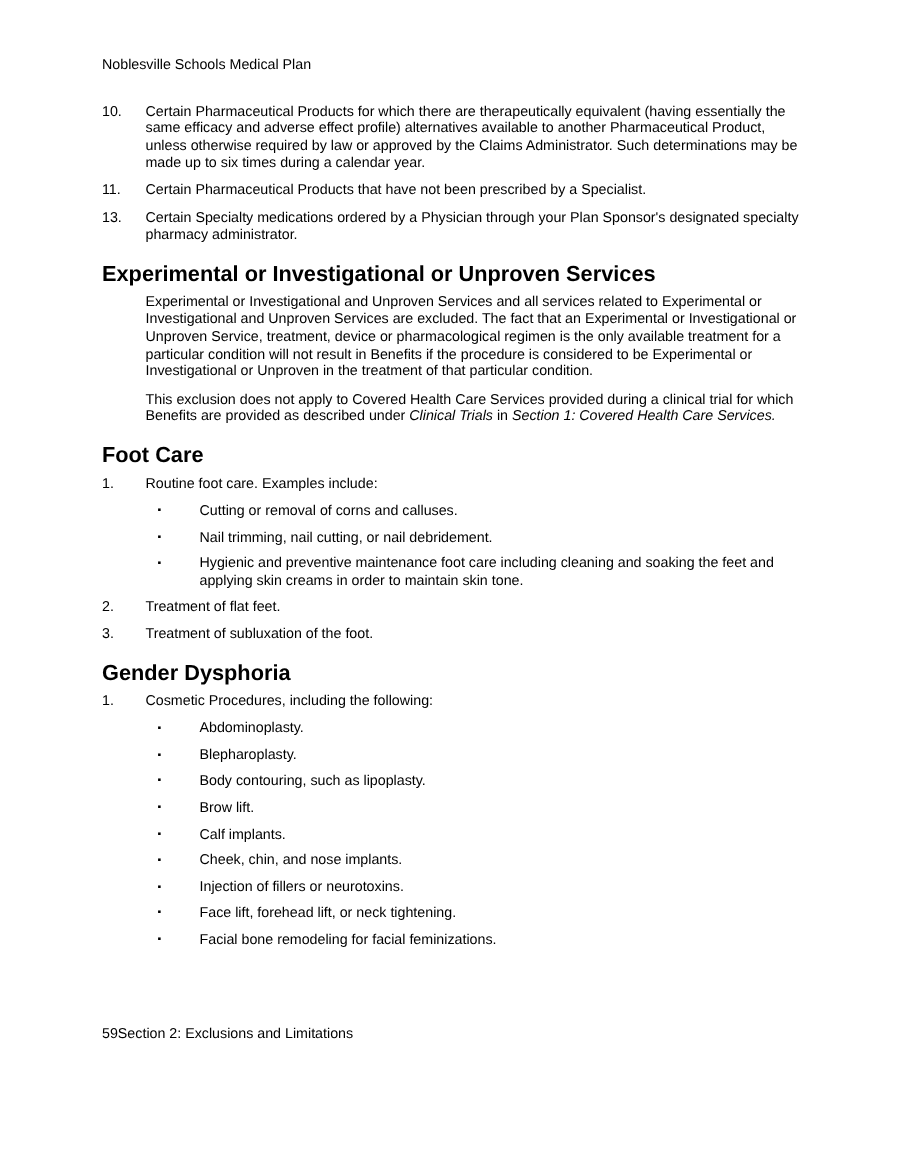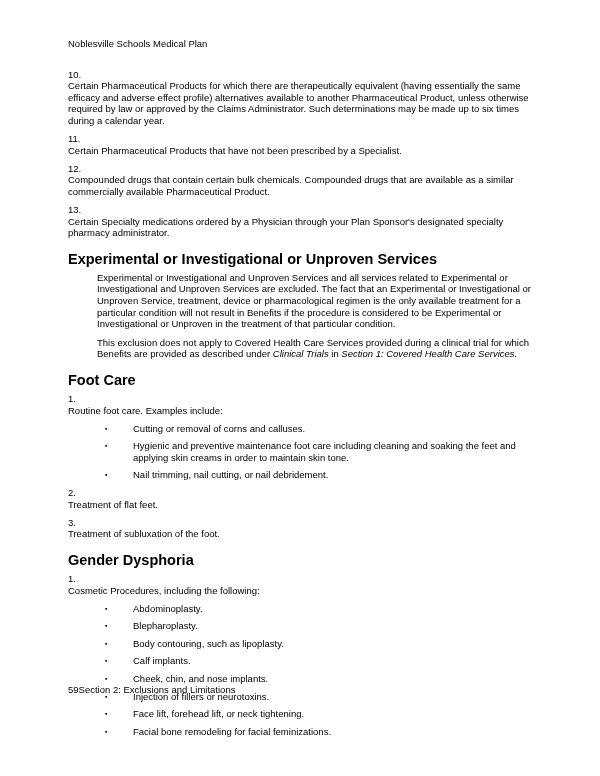--- a/index.html
+++ b/index.html
@@ -20,21 +20,20 @@
     left: 68px;
     top: 38px;
     width: 472px;
   }
   .doc-header {
     margin-bottom: 19px;
   }
   .num-item {
     display: flex;
     margin-bottom: 6.5px;
-    flex-direction: column;
   }
   .num-item .num {
     width: 29px;
     flex-shrink: 0;
   }
   .num-item .body {
     flex: 1;
   }
   .section-heading {
     font-size: 14.5px;
@@ -79,48 +78,44 @@
 
     <div class="num-item">
       <span class="num">10.</span>
       <span class="body">Certain Pharmaceutical Products for which there are therapeutically equivalent (having essentially the same efficacy and adverse effect profile) alternatives available to another Pharmaceutical Product, unless otherwise required by law or approved by the Claims Administrator. Such determinations may be made up to six times during a calendar year.</span>
     </div>
     <div class="num-item">
       <span class="num">11.</span>
       <span class="body">Certain Pharmaceutical Products that have not been prescribed by a Specialist.</span>
     </div>
     <div class="num-item">
-      <span class="num">12.</span>
-      <span class="body">Compounded drugs that contain certain bulk chemicals. Compounded drugs that are available as a similar commercially available Pharmaceutical Product.</span>
-    </div>
-    <div class="num-item">
       <span class="num">13.</span>
       <span class="body">Certain Specialty medications ordered by a Physician through your Plan Sponsor's designated specialty pharmacy administrator.</span>
     </div>
 
     <div class="section-heading">Experimental or Investigational or Unproven Services</div>
     <div class="para">Experimental or Investigational and Unproven Services and all services related to Experimental or Investigational and Unproven Services are excluded. The fact that an Experimental or Investigational or Unproven Service, treatment, device or pharmacological regimen is the only available treatment for a particular condition will not result in Benefits if the procedure is considered to be Experimental or Investigational or Unproven in the treatment of that particular condition.</div>
     <div class="para"><span>This exclusion does not apply to Covered Health Care Services provided during a clinical trial for which Benefits are provided as described under </span><i>Clinical Trials</i><span> in </span><i>Section 1: Covered Health Care Services.</i></div>
 
     <div class="section-heading">Foot Care</div>
     <div class="num-item">
       <span class="num">1.</span>
       <span class="body">Routine foot care. Examples include:</span>
     </div>
     <div class="bullet-item">
       <span class="marker">▪</span>
       <span class="text">Cutting or removal of corns and calluses.</span>
     </div>
     <div class="bullet-item">
       <span class="marker">▪</span>
-      <span class="text">Hygienic and preventive maintenance foot care including cleaning and soaking the feet and applying skin creams in order to maintain skin tone.</span>
+      <span class="text">Nail trimming, nail cutting, or nail debridement.</span>
     </div>
     <div class="bullet-item">
       <span class="marker">▪</span>
-      <span class="text">Nail trimming, nail cutting, or nail debridement.</span>
+      <span class="text">Hygienic and preventive maintenance foot care including cleaning and soaking the feet and applying skin creams in order to maintain skin tone.</span>
     </div>
     <div class="num-item">
       <span class="num">2.</span>
       <span class="body">Treatment of flat feet.</span>
     </div>
     <div class="num-item">
       <span class="num">3.</span>
       <span class="body">Treatment of subluxation of the foot.</span>
     </div>
 
@@ -133,20 +128,24 @@
       <span class="marker">▪</span>
       <span class="text">Abdominoplasty.</span>
     </div>
     <div class="bullet-item">
       <span class="marker">▪</span>
       <span class="text">Blepharoplasty.</span>
     </div>
     <div class="bullet-item">
       <span class="marker">▪</span>
       <span class="text">Body contouring, such as lipoplasty.</span>
+    </div>
+    <div class="bullet-item">
+      <span class="marker">▪</span>
+      <span class="text">Brow lift.</span>
     </div>
     <div class="bullet-item">
       <span class="marker">▪</span>
       <span class="text">Calf implants.</span>
     </div>
     <div class="bullet-item">
       <span class="marker">▪</span>
       <span class="text">Cheek, chin, and nose implants.</span>
     </div>
     <div class="bullet-item">

